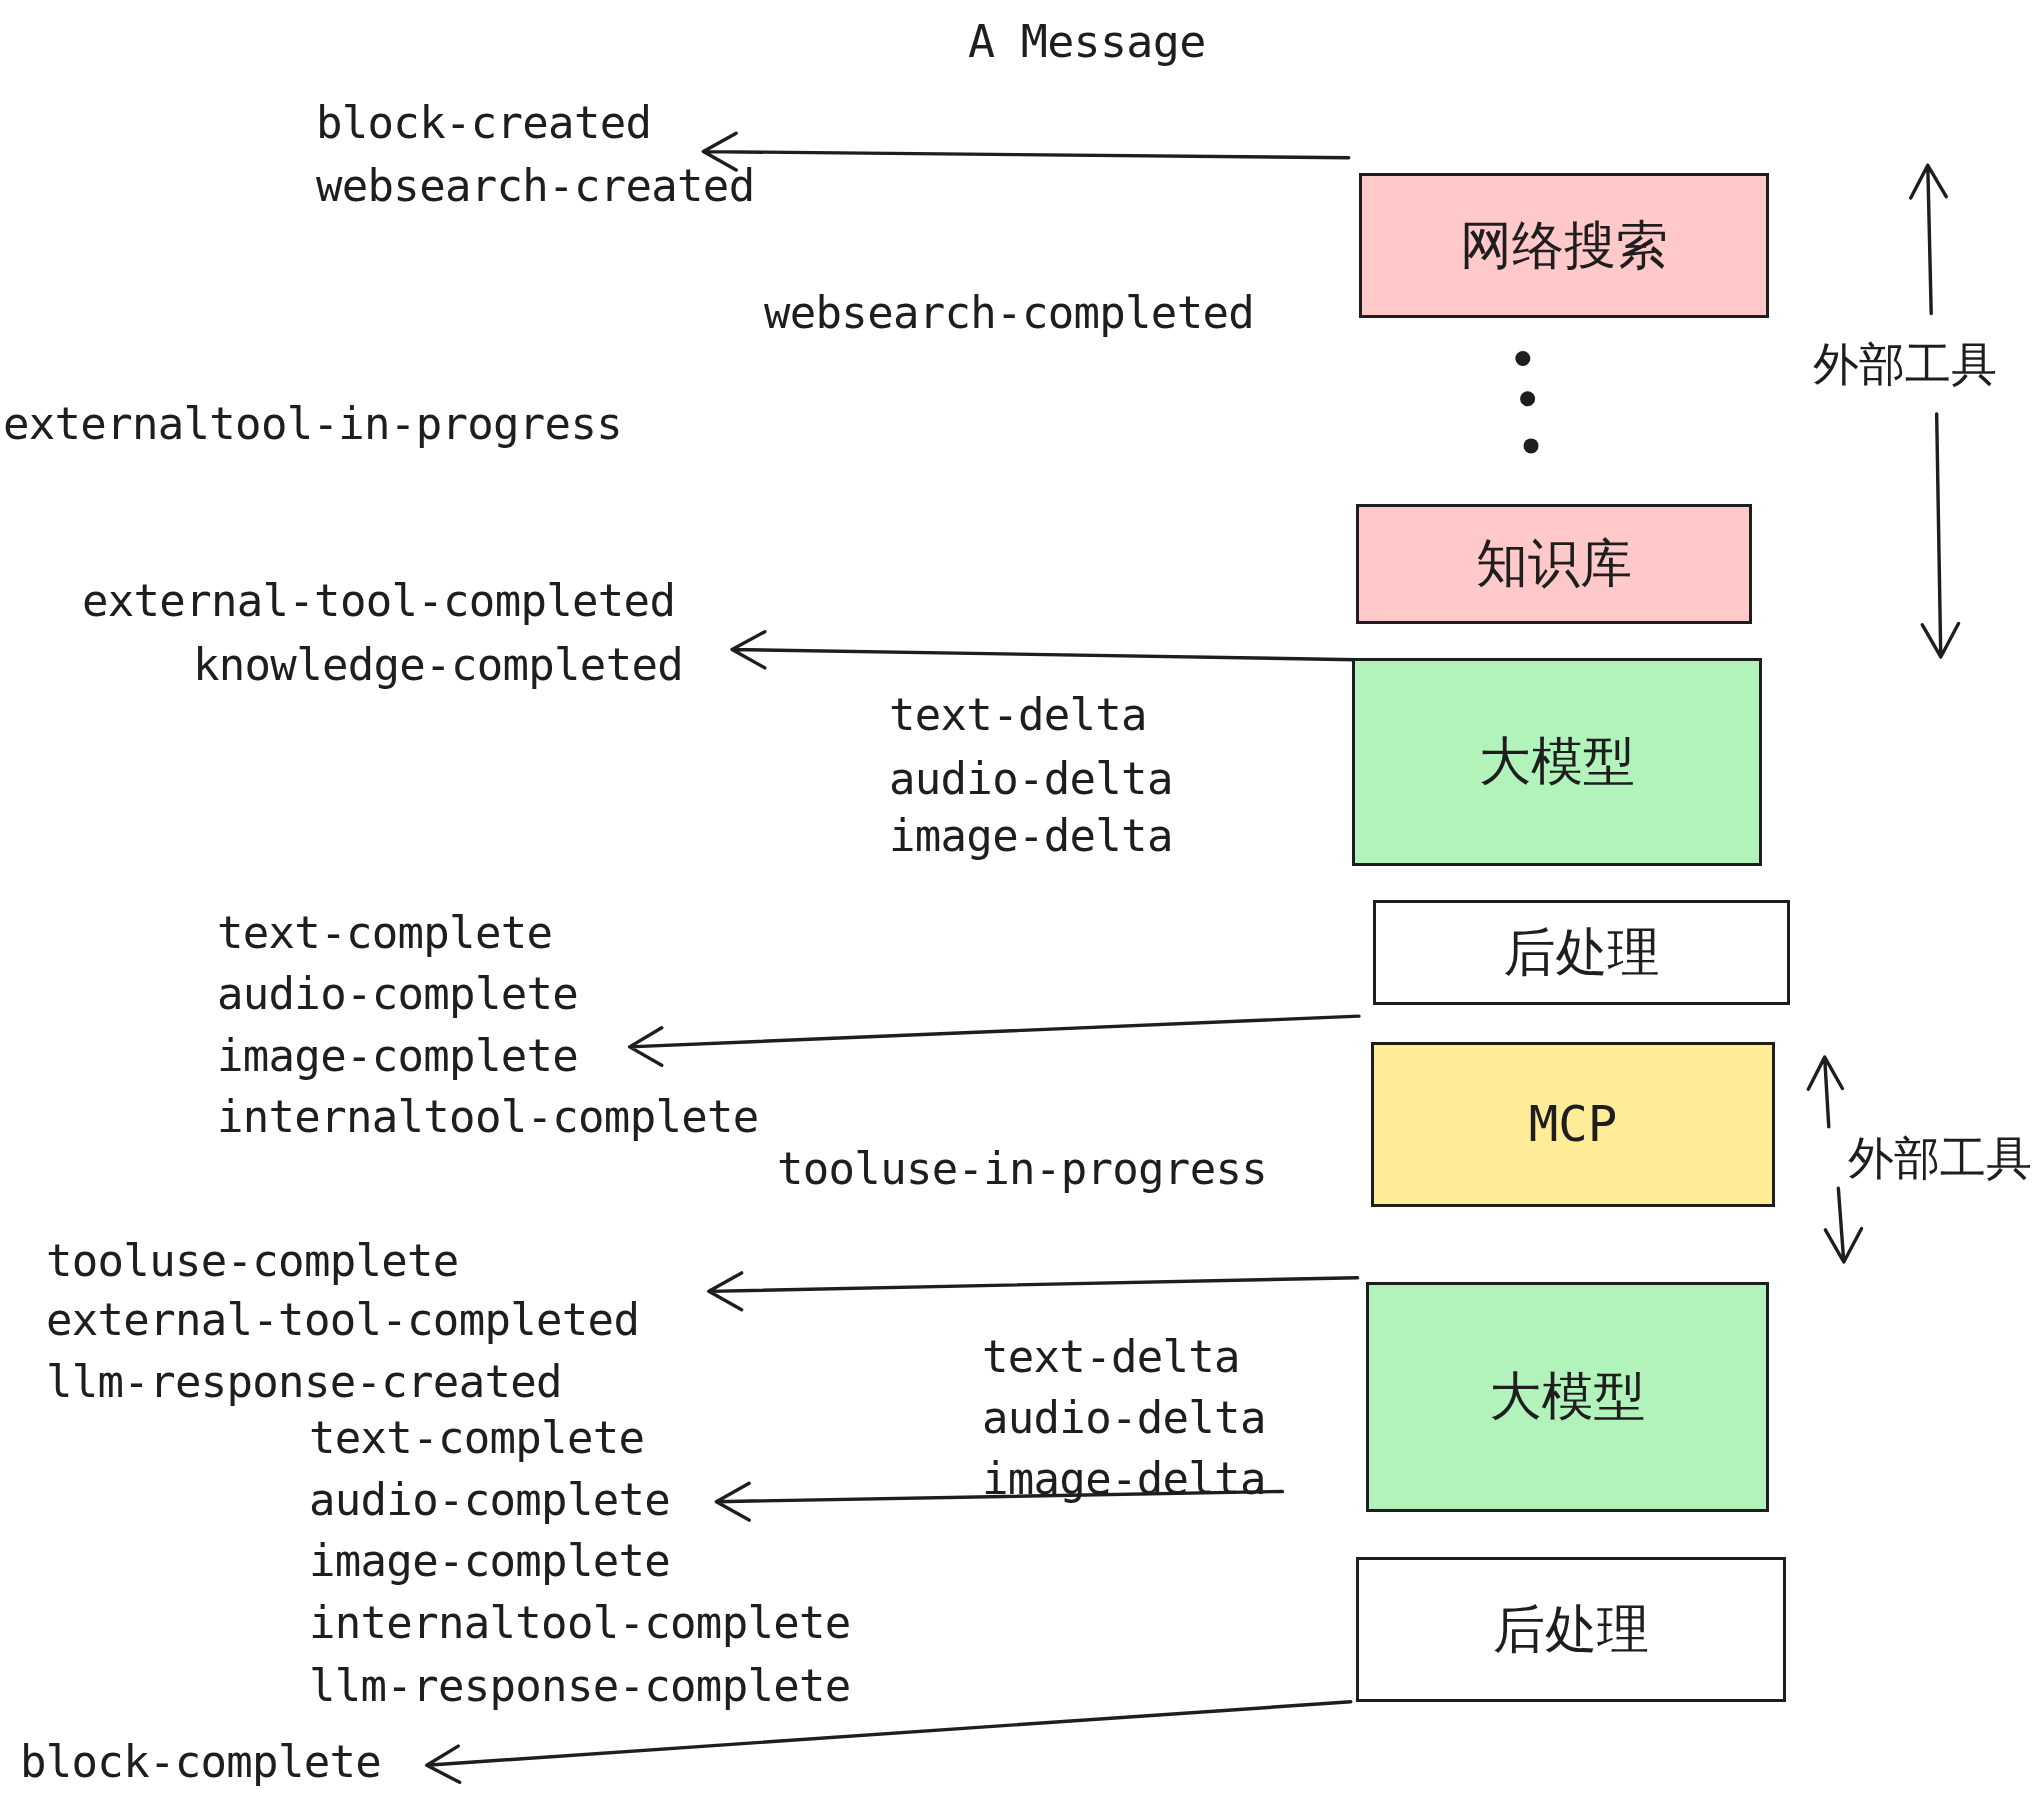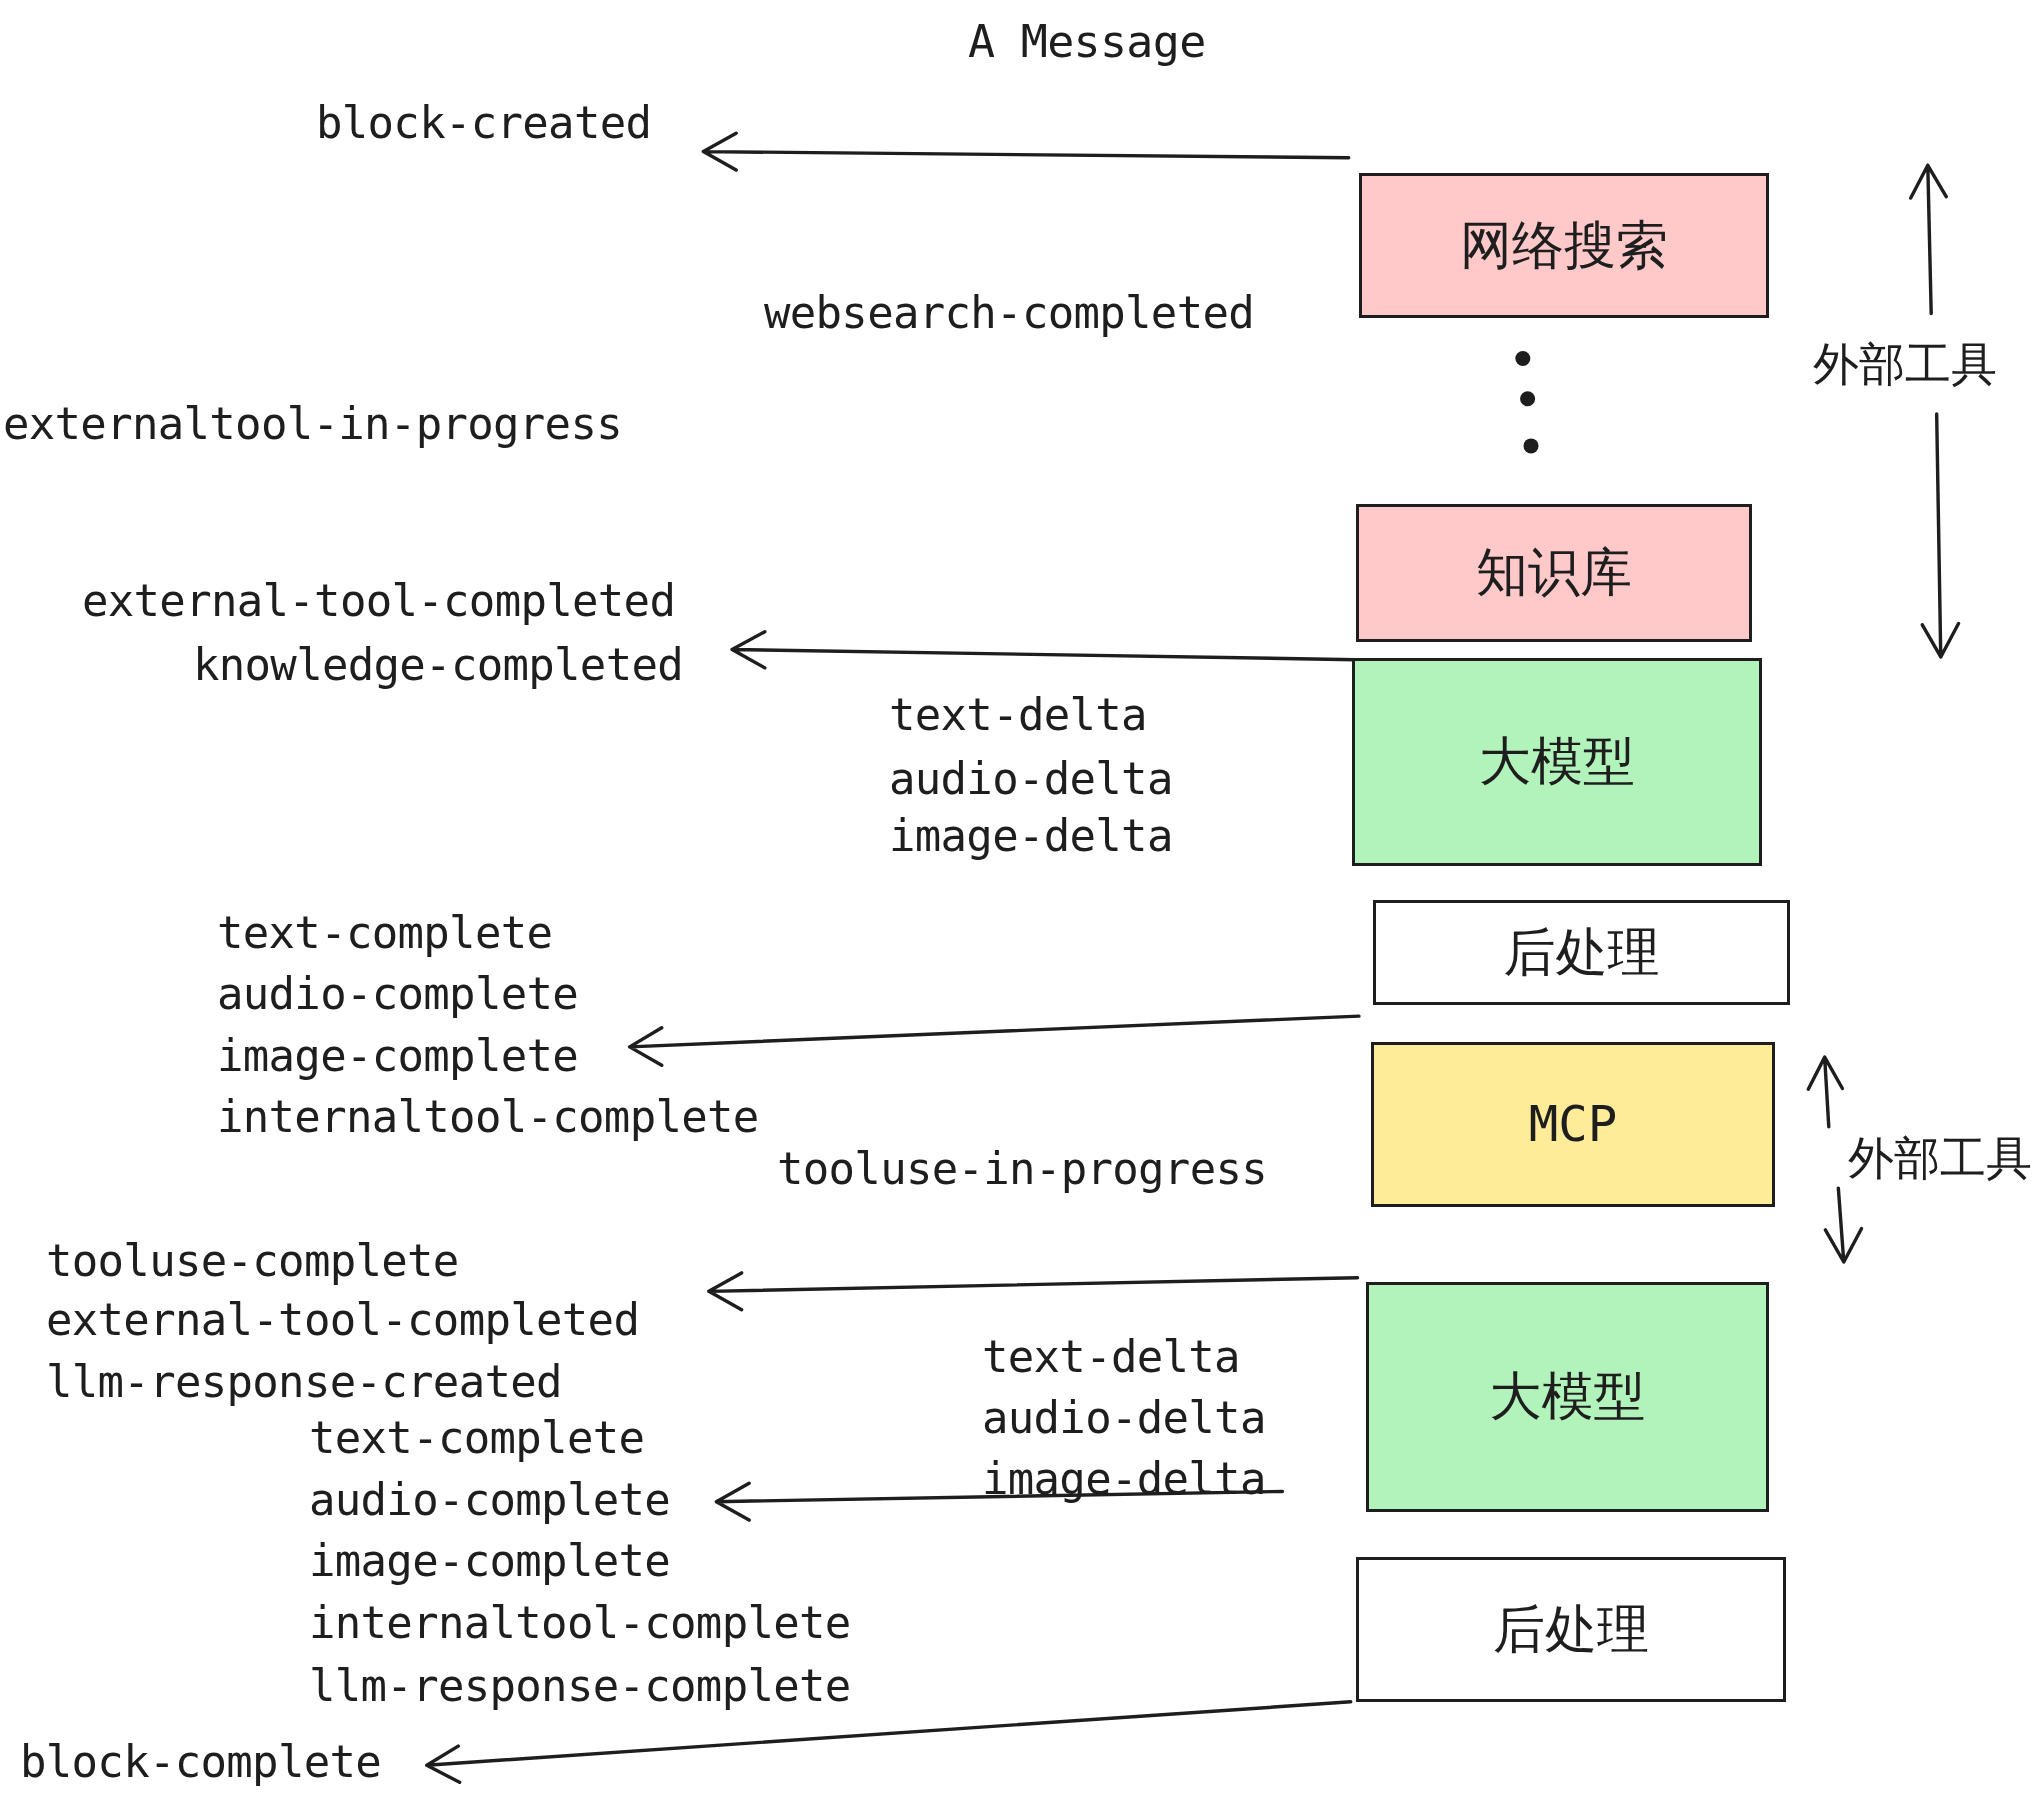--- a/index.html
+++ b/index.html
@@ -65,20 +65,21 @@
     <path d="M2692,1740 L2700,1848 M2673,1801 L2700,1848 L2726,1799"></path>
 
     <circle cx="2230" cy="525" r="11"></circle>
     <circle cx="2237" cy="584" r="11"></circle>
     <circle cx="2242" cy="653" r="11"></circle>
   </svg>
 
   <div class="label title" style="left:968px;top:18.4px;">A Message</div>
 
   <div class="label" style="left:316px;top:99px;">block-created</div>
+  <div class="label" style="left:316px;top:162px;">websearch-created</div>
   <div class="label" style="left:764px;top:289px;">websearch-completed</div>
   <div class="label" style="left:3px;top:400px;">externaltool-in-progress</div>
   <div class="label" style="left:82px;top:577px;">external-tool-completed</div>
   <div class="label" style="left:193px;top:641px;">knowledge-completed</div>
   <div class="label" style="left:889px;top:691px;">text-delta</div>
   <div class="label" style="left:889px;top:755px;">audio-delta</div>
   <div class="label" style="left:889px;top:812px;">image-delta</div>
   <div class="label" style="left:217px;top:909px;">text-complete</div>
   <div class="label" style="left:217px;top:970px;">audio-complete</div>
   <div class="label" style="left:217px;top:1032px;">image-complete</div>
@@ -93,21 +94,21 @@
   <div class="label" style="left:309px;top:1537px;">image-complete</div>
   <div class="label" style="left:309px;top:1599px;">internaltool-complete</div>
   <div class="label" style="left:309px;top:1662px;">llm-response-complete</div>
   <div class="label" style="left:20px;top:1738px;">block-complete</div>
 
   <div class="label" style="left:982px;top:1333px;">text-delta</div>
   <div class="label" style="left:982px;top:1394px;">audio-delta</div>
   <div class="label" style="left:982px;top:1455px;">image-delta</div>
 
   <div class="box pink" style="left:1359px;top:173px;width:410px;height:145px;">网络搜索</div>
-  <div class="box pink" style="left:1356px;top:504px;width:396px;height:138px;">知识库</div>
+  <div class="box pink" style="left:1356px;top:504px;width:396px;height:120px;">知识库</div>
   <div class="box green" style="left:1352px;top:658px;width:410px;height:208px;">大模型</div>
   <div class="box white" style="left:1373px;top:900px;width:417px;height:105px;">后处理</div>
   <div class="box yellow mono" style="left:1371px;top:1042px;width:404px;height:165px;">MCP</div>
   <div class="box green" style="left:1366px;top:1282px;width:403px;height:230px;">大模型</div>
   <div class="box white" style="left:1356px;top:1557px;width:430px;height:145px;">后处理</div>
 
   <div class="cjk" style="left:1813px;top:334px;">外部工具</div>
   <div class="cjk" style="left:1848px;top:1128px;">外部工具</div>
 
 </div>

